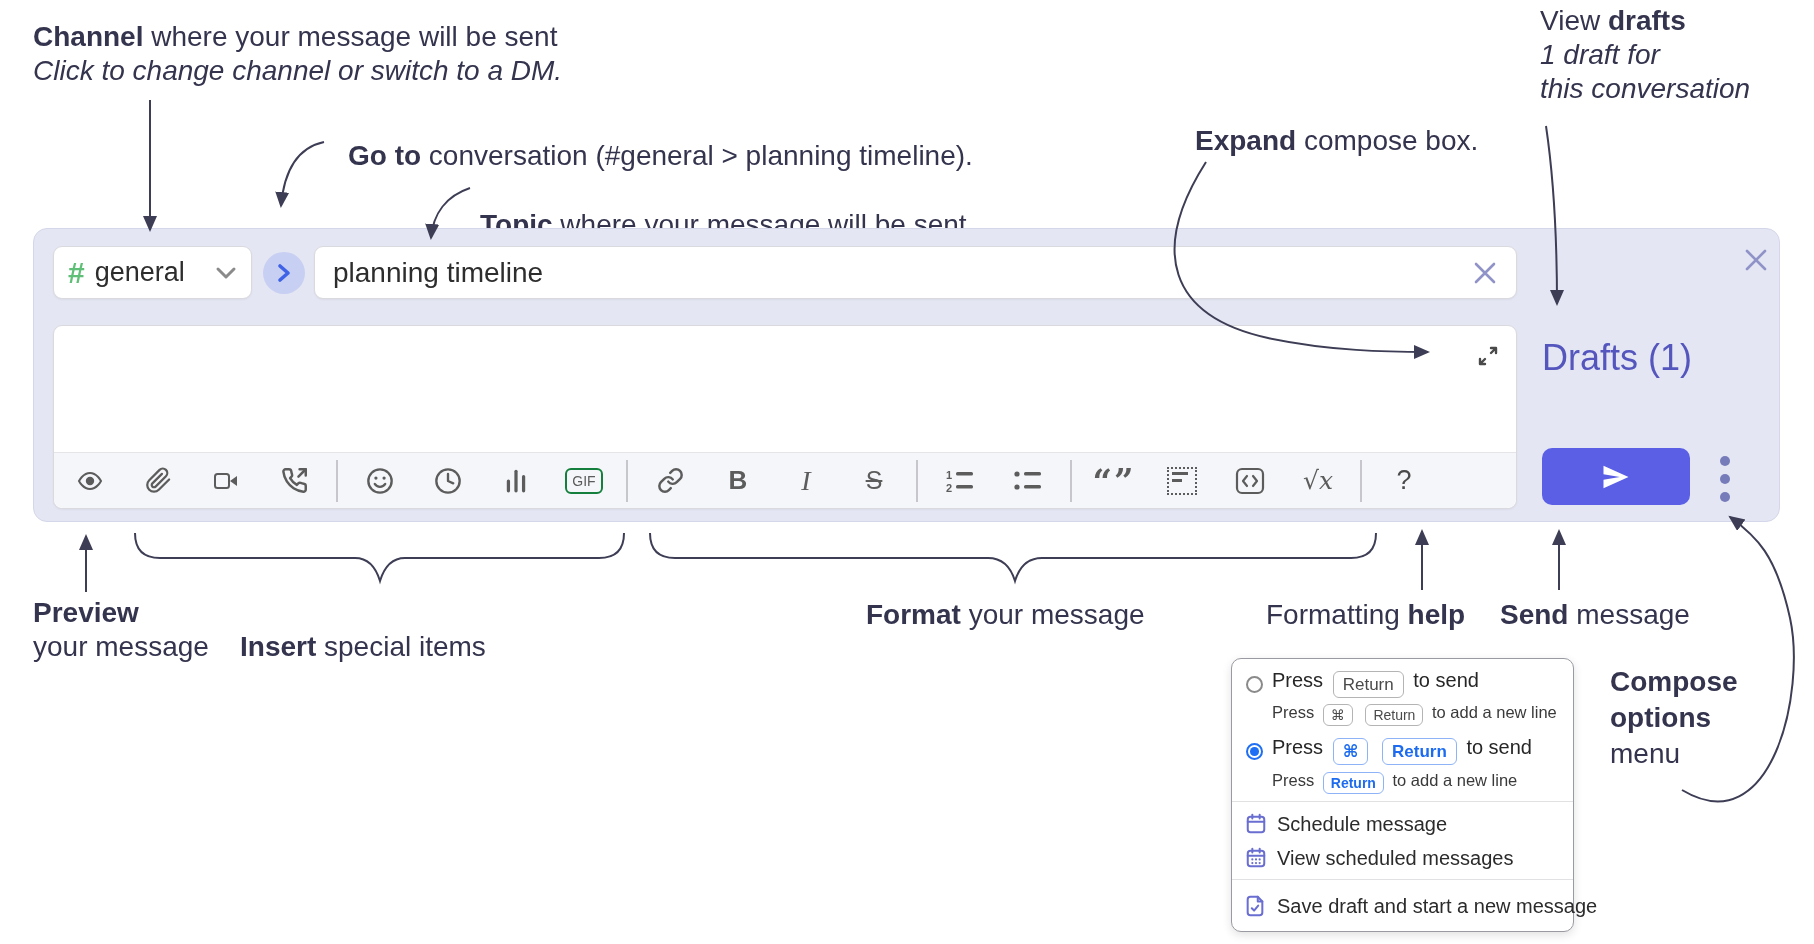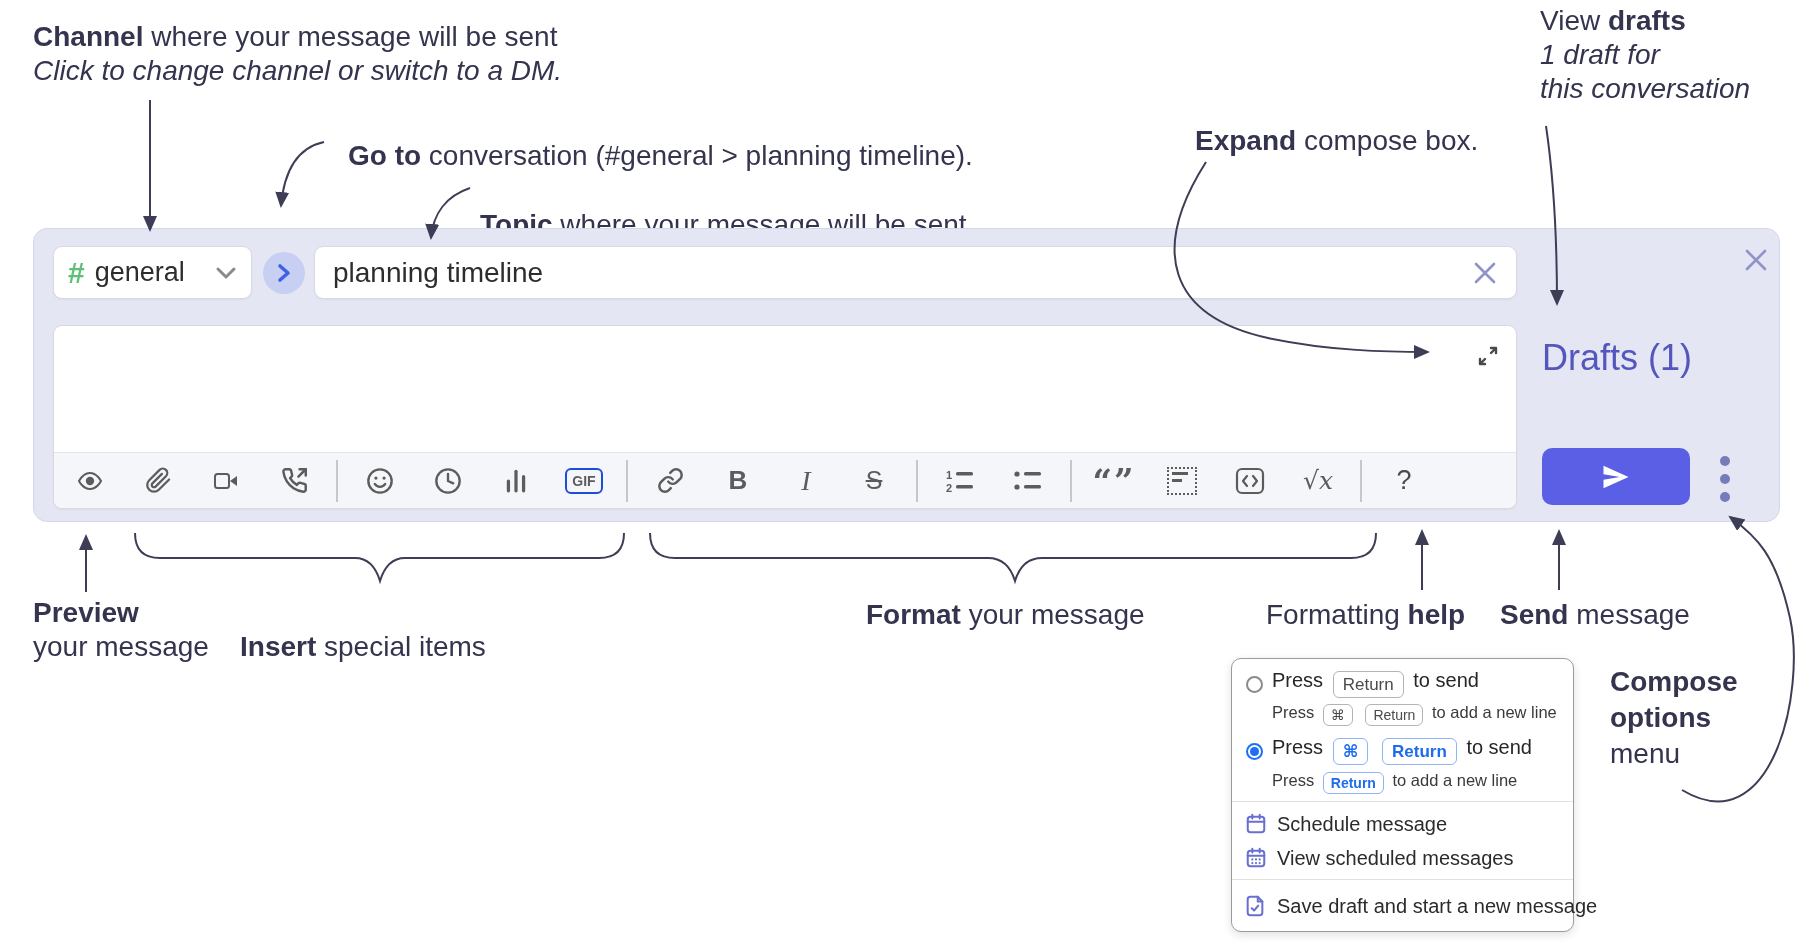--- a/index.html
+++ b/index.html
@@ -42,21 +42,21 @@
   #toolbar{position:absolute;left:0;bottom:0;width:100%;height:56px;background:#f5f6f9;
            border-top:1px solid #e4e4e9;border-radius:0 0 9px 9px;display:flex;align-items:center;
            padding-left:14px;box-sizing:border-box;}
   .tbtn{width:44px;height:44px;margin-right:24px;display:flex;align-items:center;justify-content:center;
         color:#5c5c5c;cursor:pointer;flex:0 0 auto;}
   .tdiv{width:2px;height:42px;background:#c6c6cc;margin:0 20px 0 -4px;flex:0 0 auto;}
   .tbtn svg{display:block;}
   .glyph{font-size:26px;color:#5c5c5c;}
   .quote-glyph{font-family:"DejaVu Serif",serif;font-weight:700;font-size:34px;line-height:20px;color:#5c5c5c;letter-spacing:2px;}
   .math-glyph{font-family:"DejaVu Serif",serif;font-size:25px;font-style:italic;}
-  #gif-badge{border:2px solid #1d4ed8;border-radius:6px;padding:3px 5px;font-size:14px;font-weight:700;color:#5c5c5c;}
+  #gif-badge{border:2px solid #15803d;border-radius:6px;padding:3px 5px;font-size:14px;font-weight:400;color:#5c5c5c;}
   #spoiler-badge{width:26px;height:24px;border:2px dotted #5c5c5c;position:relative;}
   #spoiler-badge i{position:absolute;left:3px;top:3px;width:16px;height:3px;background:#5c5c5c;}
   #spoiler-badge em{position:absolute;left:3px;top:10px;width:10px;height:3px;background:#5c5c5c;}
 
   #drafts-link{position:absolute;left:1508px;top:108px;font-size:36px;color:#5456bd;cursor:pointer;}
   #send-btn{position:absolute;left:1508px;top:219px;width:148px;height:57px;background:#5a5fe6;
             border-radius:10px;display:flex;align-items:center;justify-content:center;cursor:pointer;}
   #ellipsis-btn{position:absolute;left:1679px;top:224px;width:24px;height:52px;cursor:pointer;
                 display:flex;flex-direction:column;align-items:center;justify-content:center;gap:8px;}
   #ellipsis-btn i{width:10px;height:10px;border-radius:50%;background:#767cba;}

